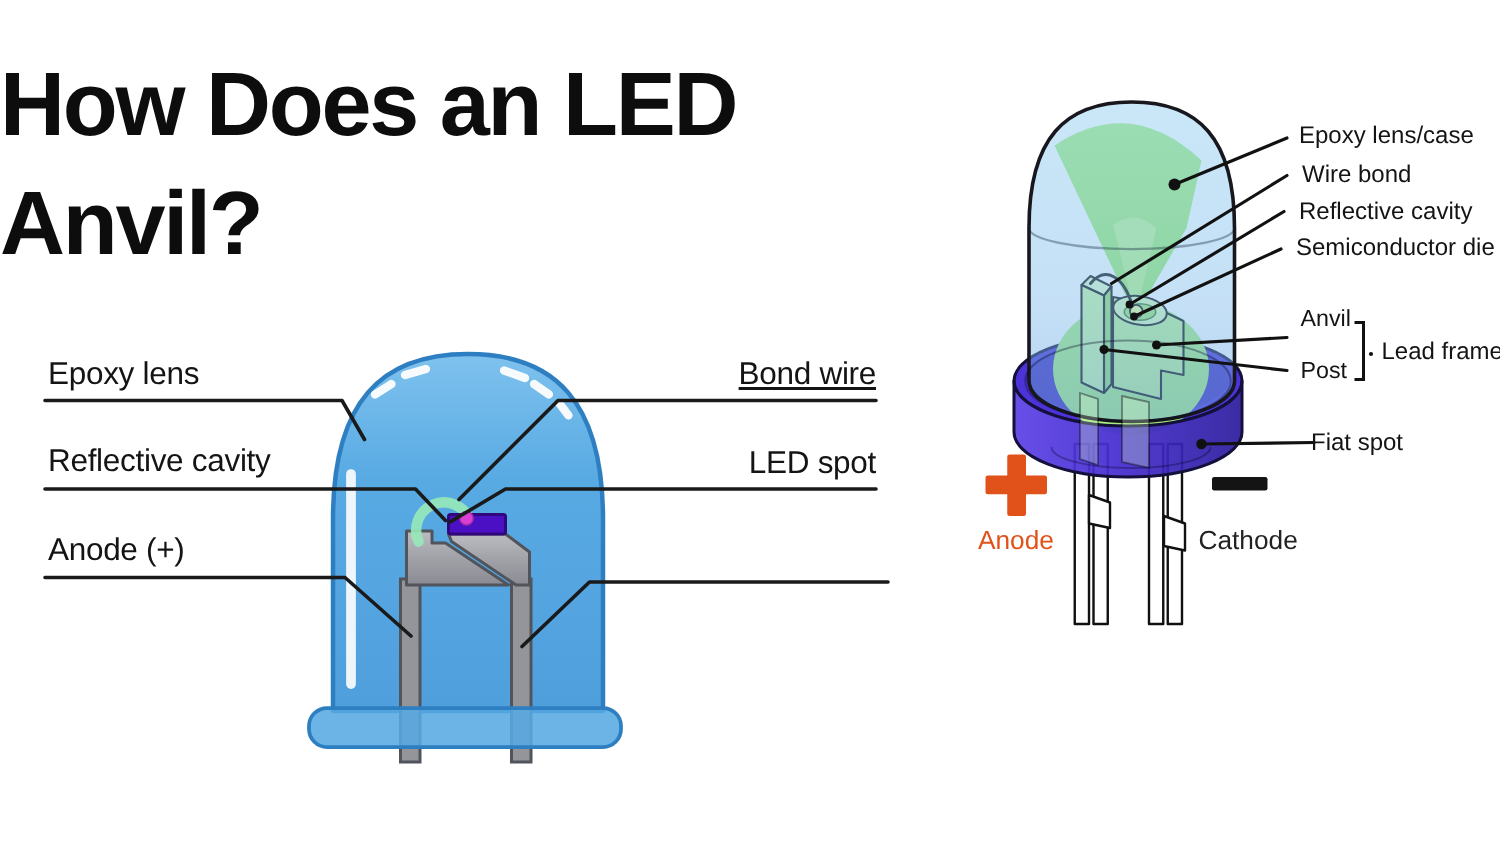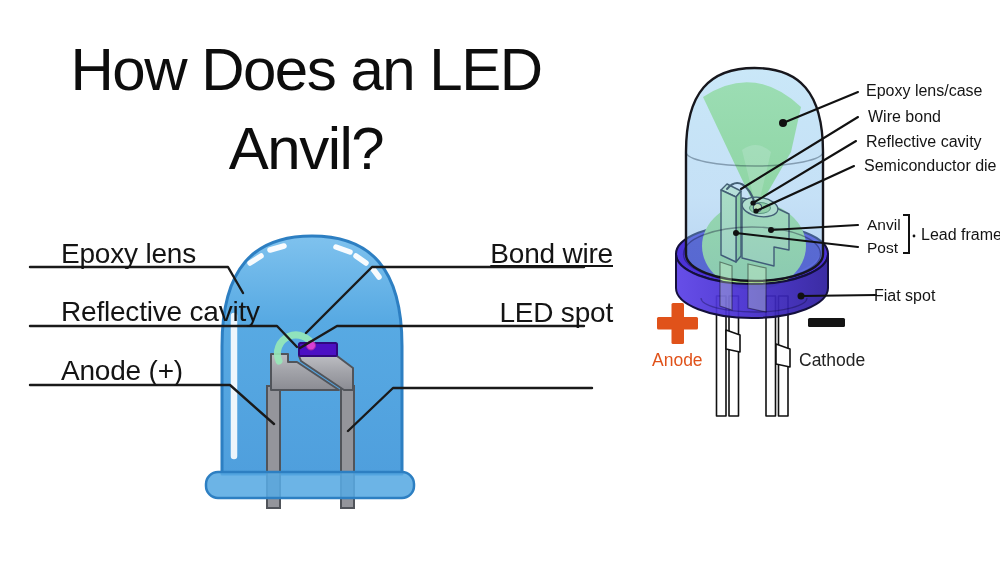--- a/index.html
+++ b/index.html
@@ -3,26 +3,26 @@
 <meta charset="utf-8">
 <style>
   html,body{margin:0;padding:0;background:#ffffff;}
   .canvas{
     position:relative;width:1000px;height:562px;background:#ffffff;overflow:hidden;
     font-family:"Liberation Sans",sans-serif;
   }
   .diagram-svg{position:absolute;left:0;top:0;z-index:1;}
   .title{
     position:absolute;left:0;top:30px;width:612px;z-index:2;
-    text-align:center;font-weight:normal;font-size:60px;line-height:1.32;
+    text-align:left;font-weight:bold;font-size:60px;line-height:1.32;
     letter-spacing:-1.5px;color:#0d0d0d;
   }
   .lbl{
-    position:absolute;z-index:2;font-size:28px;color:#141414;
-    letter-spacing:-0.2px;white-space:nowrap;margin-left:29px;
+    position:absolute;z-index:2;font-size:21px;color:#141414;
+    letter-spacing:-0.2px;white-space:nowrap;
   }
   .lbl.r{text-align:right;}
   .rlbl{
     position:absolute;z-index:2;font-size:16px;color:#141414;white-space:nowrap;
   }
   .rlbl-sm{font-size:15.5px;}
   .polarity{
     position:absolute;z-index:2;font-size:17.5px;white-space:nowrap;color:#222222;
   }
 </style>
@@ -177,20 +177,20 @@
   <div class="lbl" style="left:32px;top:238px;">Epoxy lens</div>
   <div class="lbl" style="left:32px;top:296px;">Reflective cavity</div>
   <div class="lbl" style="left:32px;top:355px;">Anode (+)</div>
   <div class="lbl r" style="left:380px;top:238px;width:204px;text-decoration:underline;">Bond wire</div>
   <div class="lbl r" style="left:380px;top:297px;width:204px;">LED spot</div>
 
   <div class="rlbl" style="left:866px;top:82px;">Epoxy lens/case</div>
   <div class="rlbl" style="left:868px;top:108px;">Wire bond</div>
   <div class="rlbl" style="left:866px;top:133px;">Reflective cavity</div>
   <div class="rlbl" style="left:864px;top:157px;">Semiconductor die</div>
-  <div class="rlbl rlbl-sm" style="left:867px;top:216px;">Anvil</div>
+  <div class="rlbl rlbl-sm" style="left:867px;top:204px;">Anvil</div>
   <div class="rlbl rlbl-sm" style="left:867px;top:239px;text-align:center;">Post</div>
   <div class="rlbl" style="left:921px;top:226px;">Lead frame</div>
   <div class="rlbl" style="left:848px;top:287px;margin-left:26px;">Fiat spot</div>
   <div class="polarity" style="left:652px;top:350px;color:#e0521a;">Anode</div>
   <div class="polarity" style="left:799px;top:350px;">Cathode</div>
 
 </div>
 
 </body></html>

